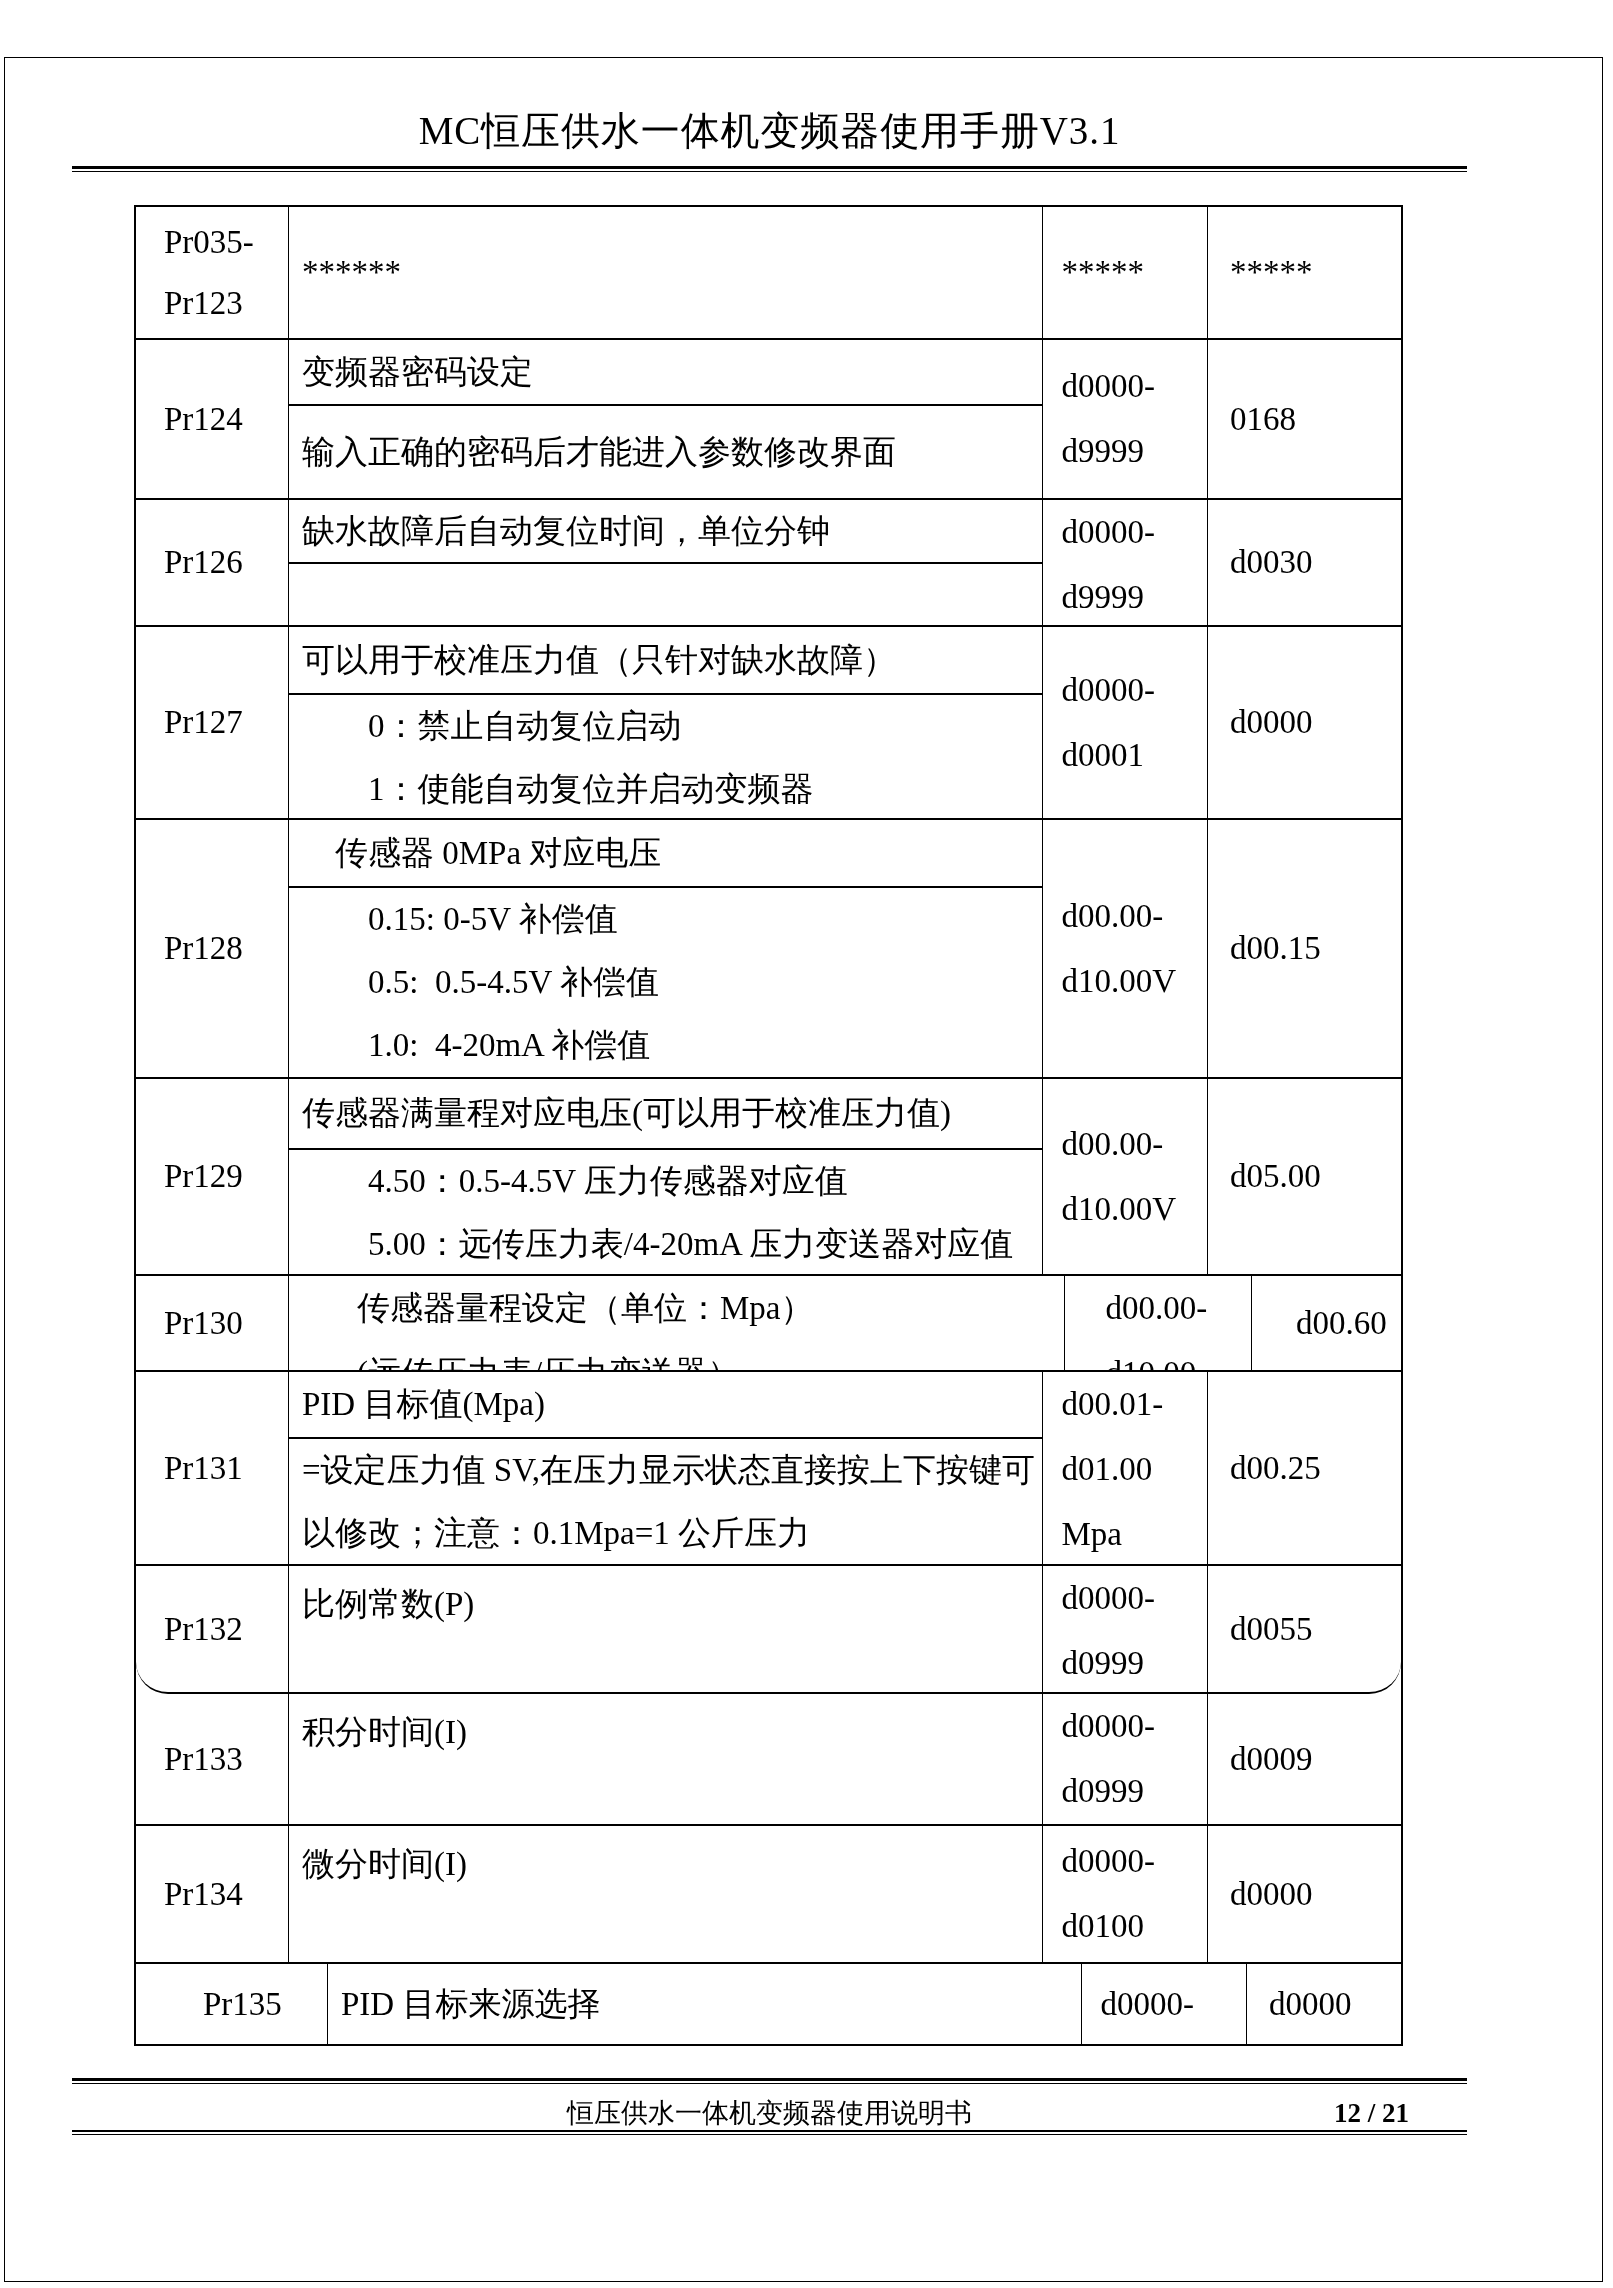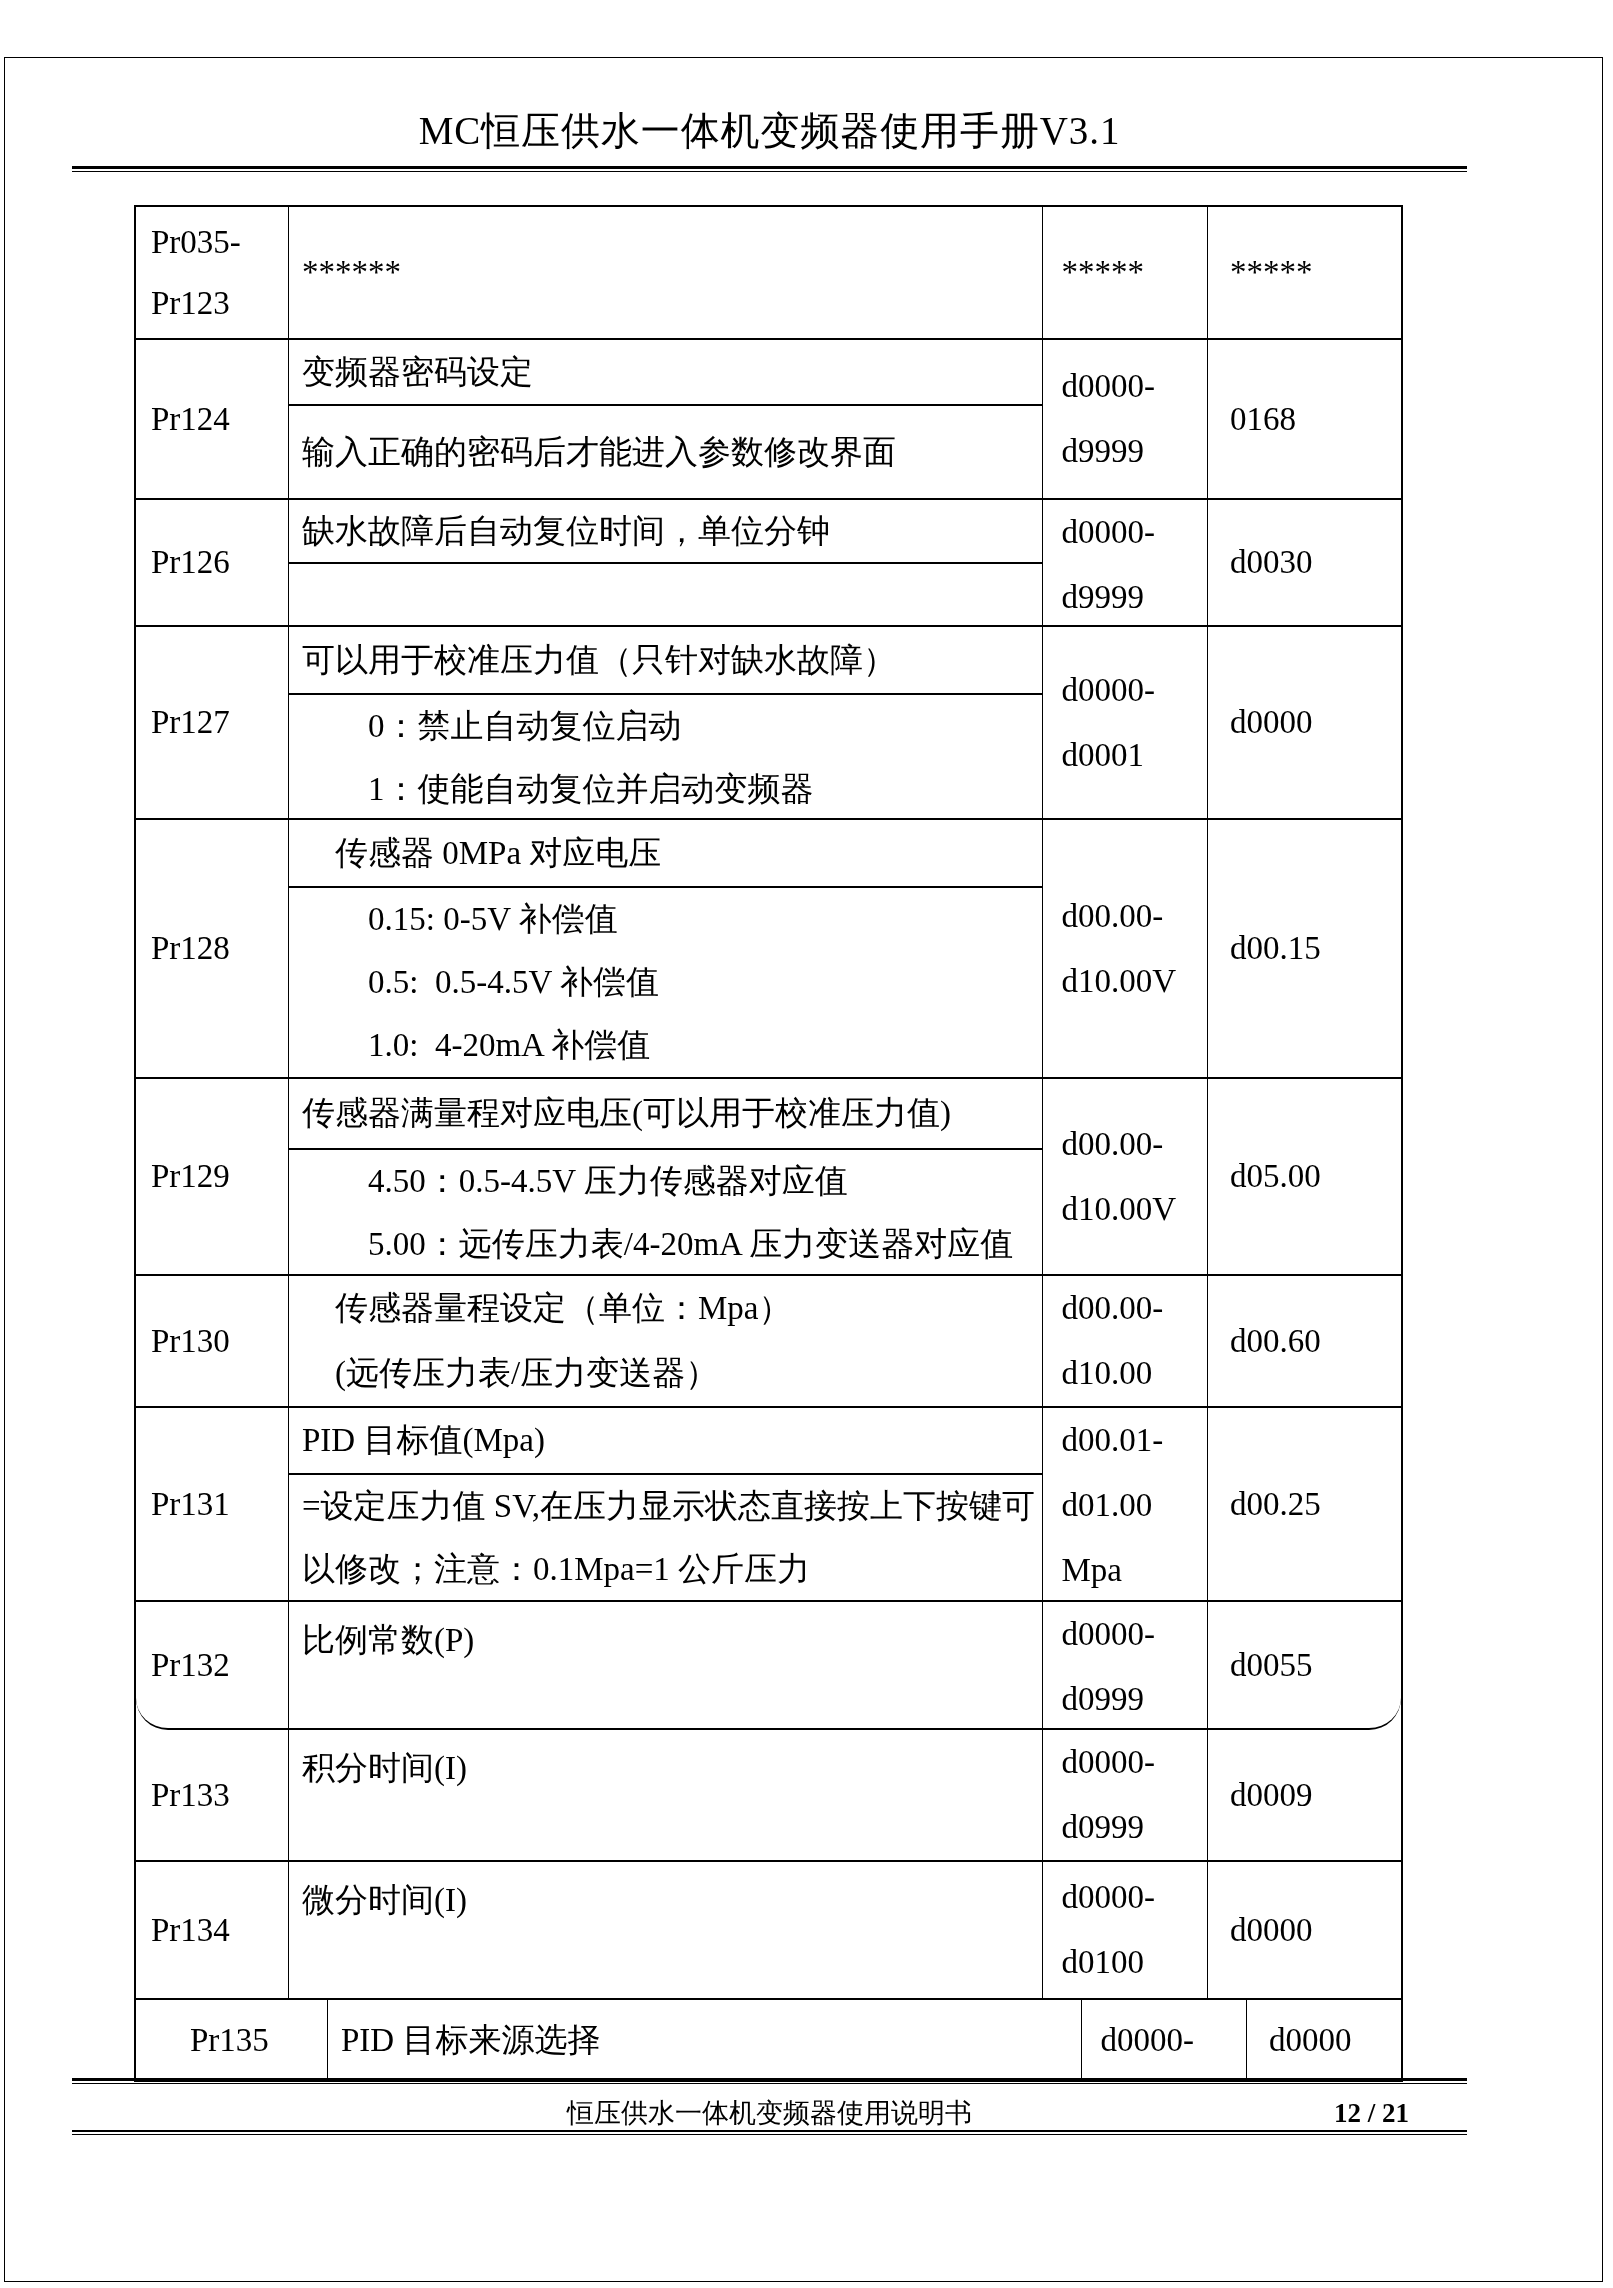--- a/index.html
+++ b/index.html
@@ -34,21 +34,21 @@
   .t-row:last-child{border-bottom:none;}
   .cell{
     border-right:1.8px solid #000;box-sizing:border-box;
     overflow:hidden;display:flex;flex-direction:column;
   }
   .c-param{width:153px;flex:none;}
   .c-desc{width:754px;flex:none;}
   .c-range{width:165px;flex:none;}
   .c-default{flex:1;border-right:none;}
   .vlines{flex:1;display:flex;flex-direction:column;justify-content:center;}
-  .pline{line-height:61px;padding-left:15px;white-space:pre;}
+  .pline{line-height:61px;padding-left:28px;white-space:pre;}
   .rline{line-height:65px;padding-left:18.5px;white-space:pre;}
   .dfline{line-height:65px;padding-left:22px;white-space:pre;}
   .d-head{
     flex:none;border-bottom:2.8px solid #000;box-sizing:content-box;
     padding-left:13px;white-space:pre;overflow:hidden;
   }
   .d-details{flex:1;display:flex;flex-direction:column;justify-content:center;}
   .dline{line-height:63px;padding-left:13px;white-space:pre;}
   .d-details.plain .dline{line-height:65px;}
   .d-details.plain.vtop{justify-content:flex-start;padding-top:5.5px;}
@@ -208,21 +208,21 @@
           <div class="rline">d00.00-</div>
           <div class="rline">d10.00V</div>
         </div>
       </div>
       <div class="cell c-default">
         <div class="vlines">
           <div class="dfline">d05.00</div>
         </div>
       </div>
     </div>
-    <div class="t-row" style="height: 132px;">
+    <div class="t-row" style="height: 96px; gap: 22px;">
       <div class="cell c-param">
         <div class="vlines">
           <div class="pline">Pr130</div>
         </div>
       </div>
       <div class="cell c-desc">
         <div class="d-details plain">
           <div class="dline">　传感器量程设定（单位：Mpa）</div>
           <div class="dline">　(远传压力表/压力变送器）</div>
         </div>

